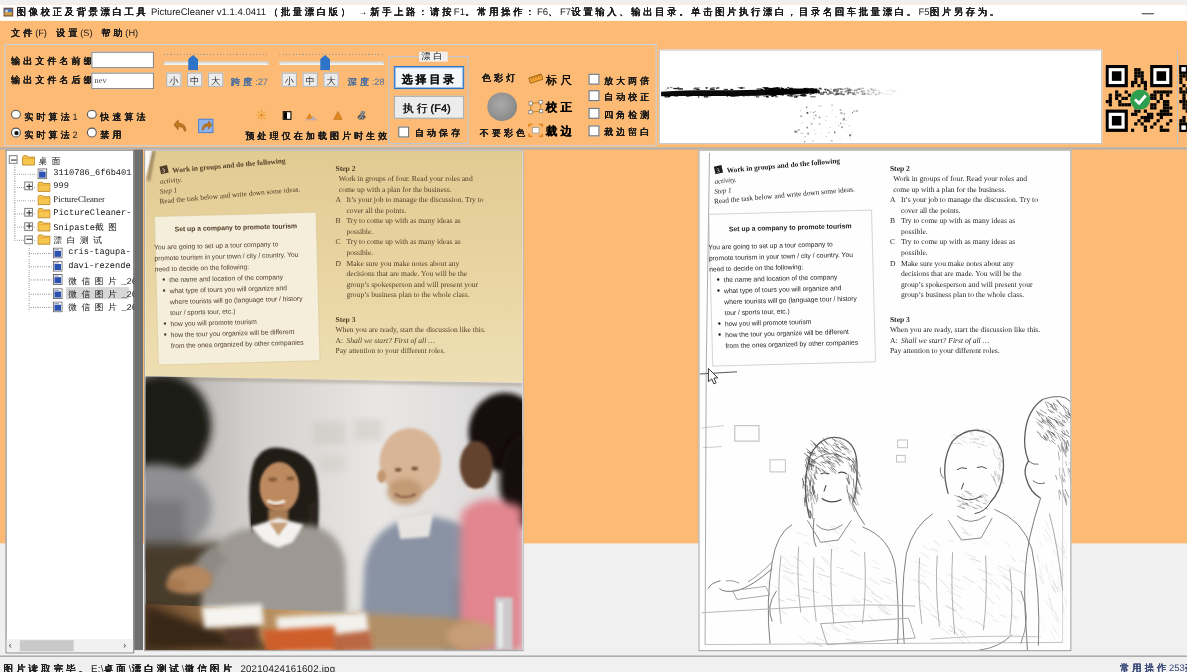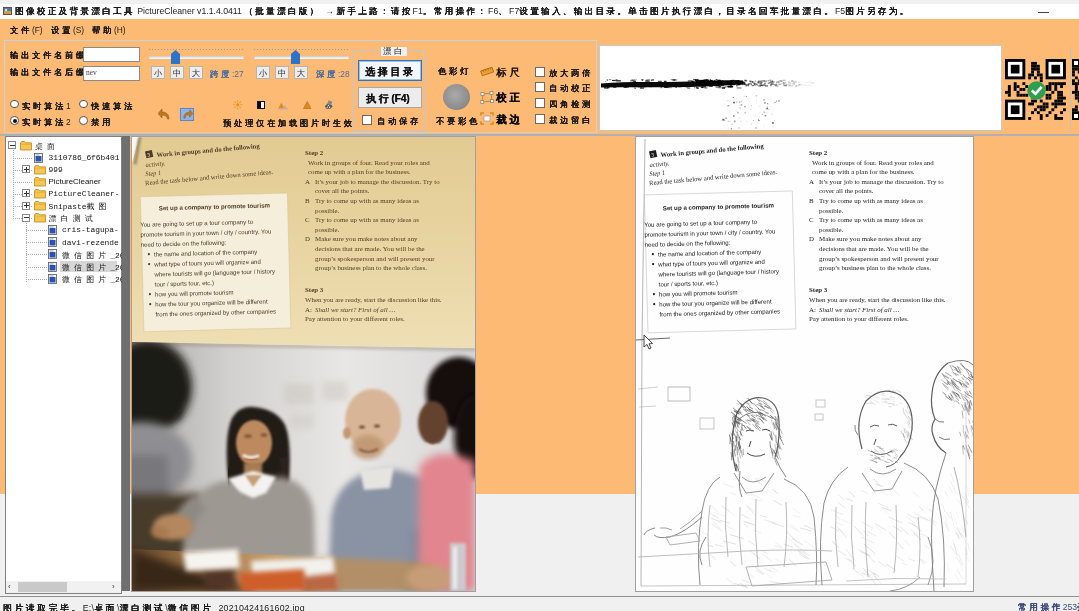--- a/index.html
+++ b/index.html
@@ -109,21 +109,21 @@
       <circle cx="7" cy="9" r="0.8" fill="#fff"></circle>
       <circle cx="5.5" cy="7" r="0.8" fill="#fff"></circle>
     </svg>
 
 <div class="grp" style="left:353px;top:47px;width:73px;height:80px">
       <span style="left:27px">漂白</span>
     </div>
 <div class="ab" style="left:358px;top:56px;width:64px;height:21px;background:#f3f7fc;border:1px solid #2d73c8;box-shadow:inset 0 0 0 1px #9cc0e8"></div>
 <div class="ab" style="left:365px;top:61px;font-size:10px;letter-spacing:2.6px;font-weight:bold;color:#111;text-shadow:0.4px 0 0 currentColor">选择目录</div>
 <div class="ab" style="left:358px;top:83px;width:64px;height:21px;background:#ececec;border:1px solid #a8a8a8"></div>
-<div class="ab" style="left:366px;top:88px;font-size:10px;font-weight:bold;color:#111;text-shadow:0.4px 0 0 currentColor"><span style="letter-spacing:2.6px">执行</span>(F4)</div>
+<div class="ab" style="left:366px;top:88px;font-size:10px;font-weight:normal;color:#111;text-shadow:0.4px 0 0 currentColor"><span style="letter-spacing:2.6px">执行</span>(F4)</div>
 <div class="cb" style="left:362px;top:111px"></div>
 <div class="ab t7 cjk" style="left:377px;top:112px">自动保存</div>
 
 <div class="ab t7 cjk" style="left:438px;top:62px">色彩灯</div>
 <div class="ab" style="left:443px;top:80px;width:27px;height:26px;border-radius:50%;background:radial-gradient(circle at 45% 42%,#aaaaaa,#8f8f8f 60%,#7e7e7e 85%)"></div>
 <div class="ab t7 cjk" style="left:436px;top:112px">不要彩色</div>
 <svg class="ab" style="left:480px;top:61px" width="14" height="13" viewBox="0 0 14 13">
       <g transform="rotate(-18 7 6)">
         <rect x="1" y="4" width="12" height="5" fill="#f0a030" stroke="#9a6010" stroke-width="0.7"></rect>
         <line x1="3.5" y1="4" x2="3.5" y2="6" stroke="#9a6010" stroke-width="0.7"></line>
@@ -756,21 +756,21 @@
       <svg class="ab" style="left:28px;top:27.700000000000003px" width="12" height="10" viewBox="0 0 12 10">
         <path d="M0.5 2 L0.5 9 L11.5 9 L11.5 1.8 L5.5 1.8 L4.5 0.5 L1.5 0.5 Z" fill="#f7c64f" stroke="#b8862a" stroke-width="0.8"></path>
         <path d="M0.5 3.2 L11.5 3.2" stroke="#e8a830" stroke-width="0.8"></path>
       </svg>
       <div class="ab" style="left:42.5px;top:27.9px;font-family:'Liberation Mono',monospace;font-size:7.9px;color:#111;white-space:nowrap;overflow:hidden;max-width:73px">999</div>
       <div class="ab" style="left:7px;top:44.8px;width:20px;height:1px;background-image:repeating-linear-gradient(90deg,#aaa 0,#aaa 1px,transparent 1px,transparent 2px)"></div>
       <svg class="ab" style="left:28px;top:39.8px" width="12" height="10" viewBox="0 0 12 10">
         <path d="M0.5 2 L0.5 9 L11.5 9 L11.5 1.8 L5.5 1.8 L4.5 0.5 L1.5 0.5 Z" fill="#f7c64f" stroke="#b8862a" stroke-width="0.8"></path>
         <path d="M0.5 3.2 L11.5 3.2" stroke="#e8a830" stroke-width="0.8"></path>
       </svg>
-      <div class="ab" style="left:42.5px;top:40.0px;font-family:Liberation Sans, sans-serif;font-size:7.9px;color:#111;white-space:nowrap;overflow:hidden;max-width:73px">PictureCleaner</div>
+      <div class="ab" style="left:42.5px;top:40.0px;font-family:Liberation Serif, serif;font-size:7.9px;color:#111;white-space:nowrap;overflow:hidden;max-width:73px">PictureCleaner</div>
       <div class="ab" style="left:7px;top:56.9px;width:20px;height:1px;background-image:repeating-linear-gradient(90deg,#aaa 0,#aaa 1px,transparent 1px,transparent 2px)"></div>
       <div class="ab" style="left:16px;top:52.4px;width:8px;height:8px;background:#fff;border:1px solid #888"></div>
       <div class="ab" style="left:17.5px;top:55.9px;width:5px;height:1px;background:#333"></div>
       <div class="ab" style="left:19.5px;top:53.9px;width:1px;height:5px;background:#333"></div>
       <svg class="ab" style="left:28px;top:51.9px" width="12" height="10" viewBox="0 0 12 10">
         <path d="M0.5 2 L0.5 9 L11.5 9 L11.5 1.8 L5.5 1.8 L4.5 0.5 L1.5 0.5 Z" fill="#f7c64f" stroke="#b8862a" stroke-width="0.8"></path>
         <path d="M0.5 3.2 L11.5 3.2" stroke="#e8a830" stroke-width="0.8"></path>
       </svg>
       <div class="ab" style="left:42.5px;top:52.1px;font-family:'Liberation Mono',monospace;font-size:7.9px;color:#111;white-space:nowrap;overflow:hidden;max-width:73px">PictureCleaner-</div>
       <div class="ab" style="left:7px;top:69.0px;width:20px;height:1px;background-image:repeating-linear-gradient(90deg,#aaa 0,#aaa 1px,transparent 1px,transparent 2px)"></div>

